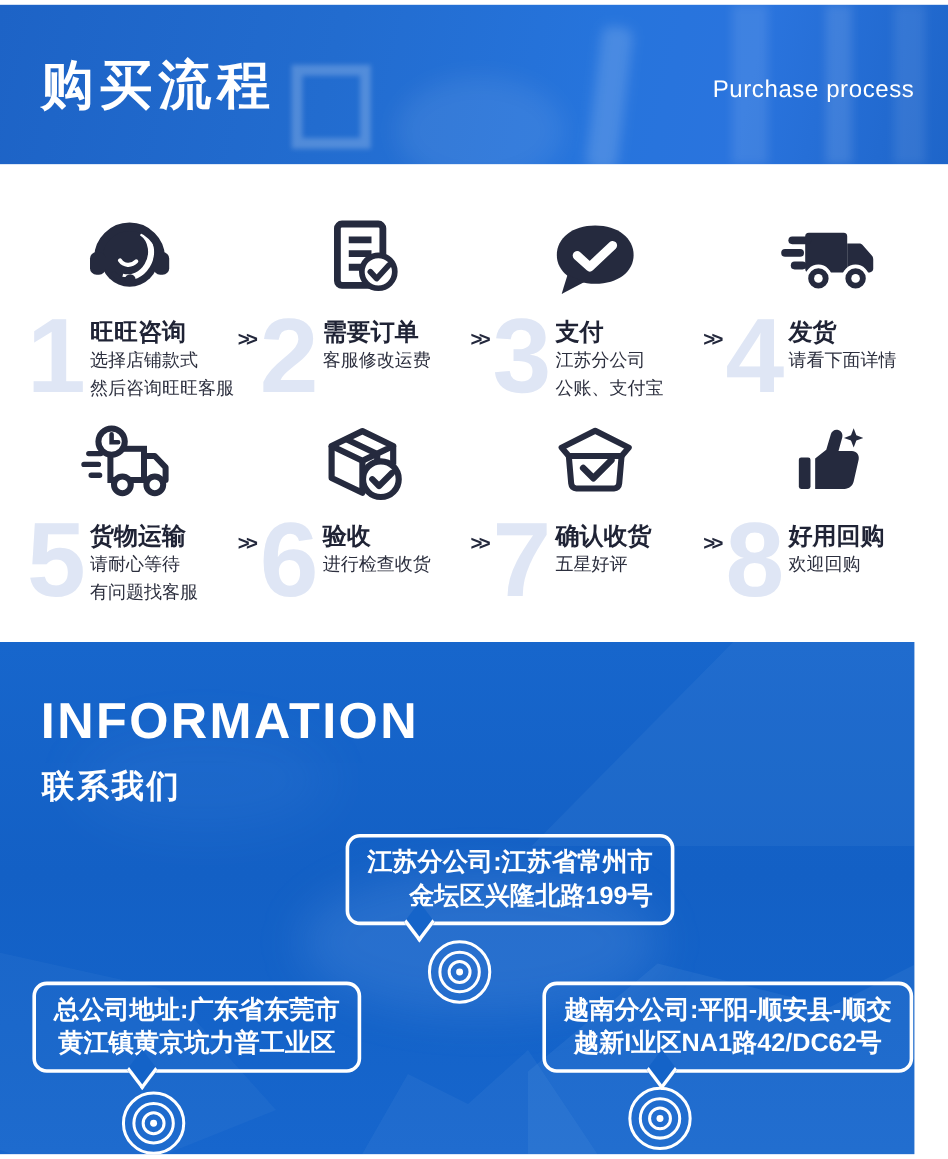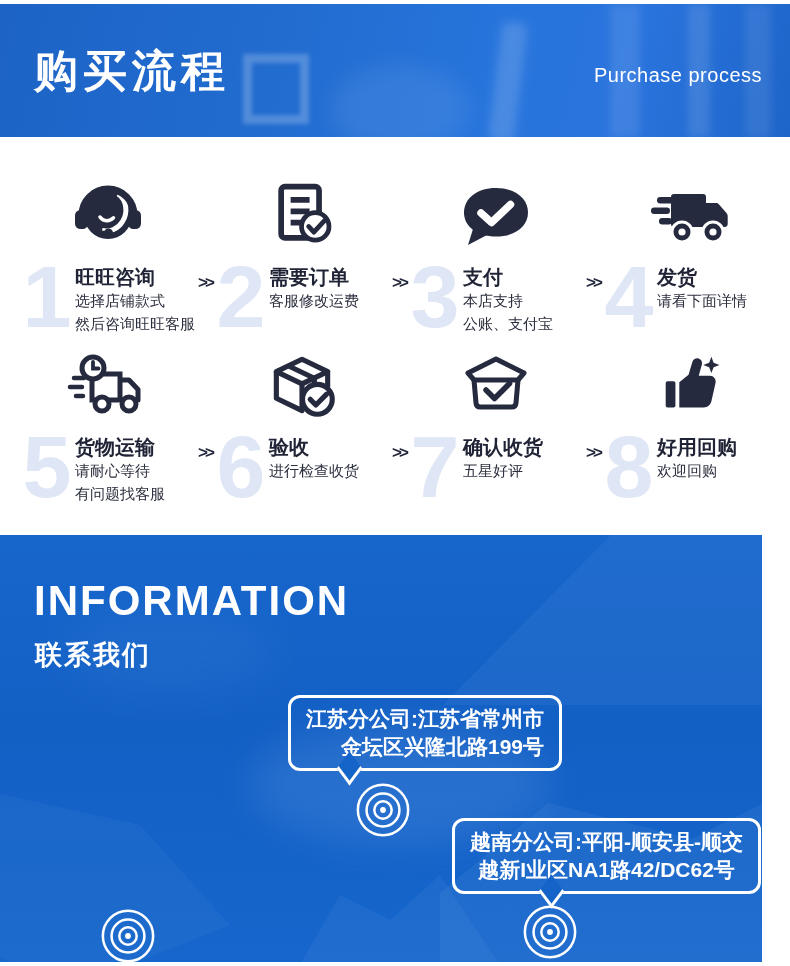--- a/index.html
+++ b/index.html
@@ -163,21 +163,21 @@
           <svg width="76" height="66" viewBox="0 0 76 66">
             <path d="M38 4 C19 4 6 14.5 6 28.5 C6 42.5 19 52.5 38 52.5 C57 52.5 70 42.5 70 28.5 C70 14.5 57 4 38 4 Z" fill="#252a3e"></path>
             <path d="M15 45 L10 61 L29 51 Z" fill="#252a3e"></path>
             <path d="M23 29 l10.5 9.5 19-18" stroke="#fff" stroke-width="7.5" fill="none" stroke-linecap="round" stroke-linejoin="round"></path>
           </svg>
         </div>
         <div class="step-body">
           <div class="step-num">3</div>
           <div class="step-text">
             <div class="step-title">支付</div>
-            <div class="step-sub">本店支持</div>
+            <div class="step-sub">江苏分公司</div>
             <div class="step-sub">公账、支付宝</div>
           </div>
         </div>
       </div>
 
       <div class="arrow">&gt;&gt;</div>
 
       <div class="step">
         <div class="step-icon">
           <svg width="82" height="62" viewBox="0 0 82 62">
@@ -307,20 +307,24 @@
     <div class="mapdeco md6"></div>
 
     <div class="info-heading">INFORMATION</div>
     <div class="info-subheading">联系我们</div>
 
     <div class="bubble bubble-1">
       <div class="line-1">江苏分公司:江苏省常州市</div>
       <div class="line-2">金坛区兴隆北路199号</div>
     </div>
 
+    <div class="bubble bubble-2">
+      <div class="line-1">总公司地址:广东省东莞市</div>
+      <div class="line-2">黄江镇黄京坑力普工业区</div>
+    </div>
 
     <div class="bubble bubble-3">
       <div class="line-1">越南分公司:平阳-顺安县-顺交</div>
       <div class="line-2">越新I业区NA1路42/DC62号</div>
     </div>
 
     <div class="target target-1">
       <svg width="58" height="58" viewBox="0 0 60 60" fill="none" stroke="#fff">
         <circle cx="30" cy="30" r="26" stroke-width="2.6"></circle>
         <circle cx="30" cy="30" r="17" stroke-width="2.6"></circle>

